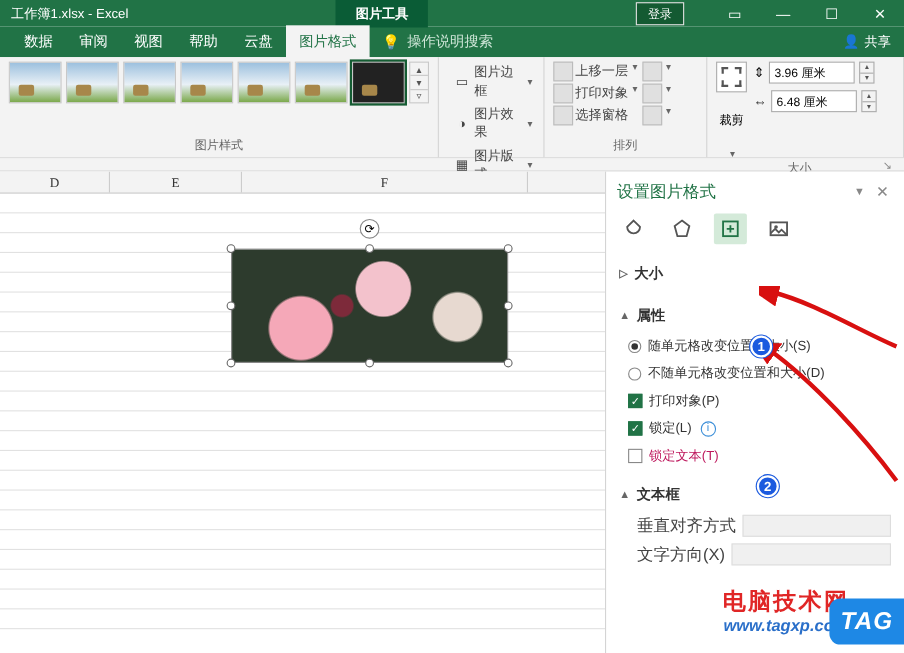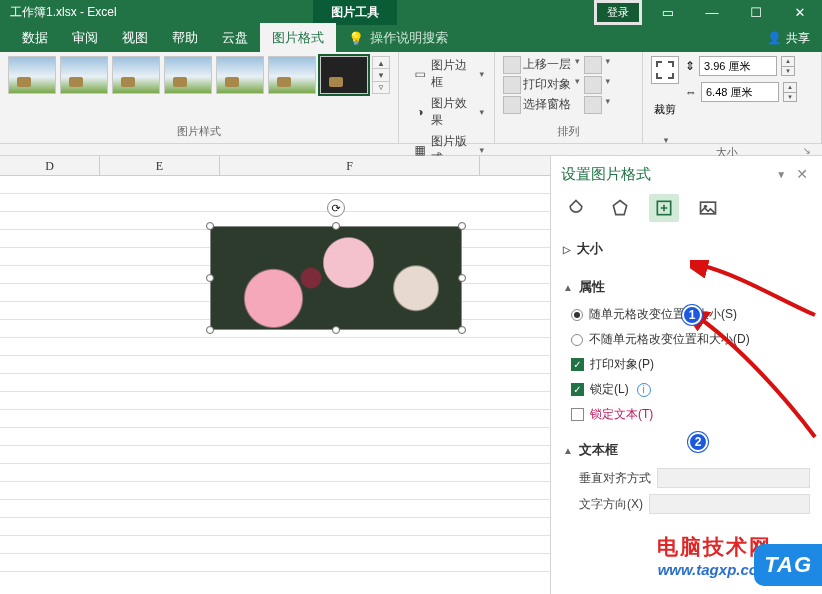--- a/index.html
+++ b/index.html
@@ -4,21 +4,21 @@
 <style>
 * { margin: 0; padding: 0; box-sizing: border-box; font-family: "Microsoft YaHei", sans-serif; }
 body { width: 822px; height: 594px; background: #fff; overflow: hidden; position: relative; }
 
 
 .titlebar { height: 24px; background: #217346; display: flex; align-items: center; color: #fff; font-size: 12px; }
 .titlebar .title-text { padding-left: 10px; flex: 0 0 auto; text-align: center; }
 .titlebar .spacer { flex: 1; }
 .titlebar .tool-tab { background: #0a5c36; padding: 4px 18px; font-size: 12px; font-weight: bold; }
 .titlebar .win-btns { display: flex; }
-.titlebar .login-btn { background: #145a32; padding: 2px 10px; font-size: 11px; margin-right: 4px; border: 3px solid #e5e5e5; }
+.titlebar .login-btn { background: #145a32; padding: 2px 10px; font-size: 11px; margin-right: 24px; border: 1px solid #e5e5e5; }
 .titlebar .win-btn { width: 44px; height: 24px; display: flex; align-items: center; justify-content: center; color: #fff; font-size: 13px; }
 
 
 .tabs { height: 28px; background: #217346; display: flex; align-items: center; padding-left: 10px; color: #fff; font-size: 13px; }
 .tabs .tab { padding: 6px 12px; }
 .tabs .tab.active { background: #f3f3f3; color: #217346; }
 .tabs .tell-me { display: flex; align-items: center; gap: 6px; color: #cfe6d8; }
 .tabs .share { margin-left: auto; margin-right: 12px; font-size: 12px; color: #fff; display: flex; align-items: center; gap: 4px; }
 
 
@@ -91,21 +91,21 @@
 .sec-head { display:flex; align-items:center; gap:6px; font-size:13px; font-weight:bold; color:#333; padding:6px 0;}
 .sec-head .caret { font-size:10px; color:#666; }
 .radio-row, .check-row { display:flex; align-items:center; gap:6px; font-size:12px; color:#333; padding: 4px 0 4px 8px;}
 .radio { width:12px;height:12px;border:1px solid #888;border-radius:50%;display:inline-flex;align-items:center;justify-content:center;}
 .radio.checked::after{content:"";width:6px;height:6px;background:#333;border-radius:50%;}
 .chk { width:13px;height:13px;border:1px solid #888;display:inline-flex;align-items:center;justify-content:center;background:#fff;}
 .chk.checked{background:#217346;border-color:#217346;color:#fff;font-size:10px;}
 .disabled { color:#be185d; }
 .info-i { width:14px;height:14px;border:1px solid #3b8ed8;border-radius:50%;color:#3b8ed8;font-size:10px;display:inline-flex;align-items:center;justify-content:center;margin-left:2px;}
 
-.text-box-sub { padding-left: 16px; font-size:12px; color:#444; }
+.text-box-sub { padding-left: 16px; font-size:15px; color:#444; }
 .text-box-sub .sub-row { display:flex; align-items:center; gap:6px; padding:3px 0;}
 .sub-input { flex:1; height:20px; background:#f0f0f0; border:1px solid #ddd;}
 
 
 .watermark { position:absolute; right: 50px; bottom: 16px; text-align:center; pointer-events:none; }
 .wm-top { color:#e02626; font-size:21px; font-weight:bold; letter-spacing:2px; text-shadow:0 0 4px #fff;}
 .wm-bot { color:#2a6fc9; font-size:15px; font-weight:bold; font-style:italic;}
 .tag-badge { position:absolute; right:0; bottom:8px; background:#1e88e5; color:#fff; font-size:22px; font-weight:bold; padding: 8px 10px; border-radius:10px 0 0 10px; letter-spacing:1px; font-style:italic;}
 
 

